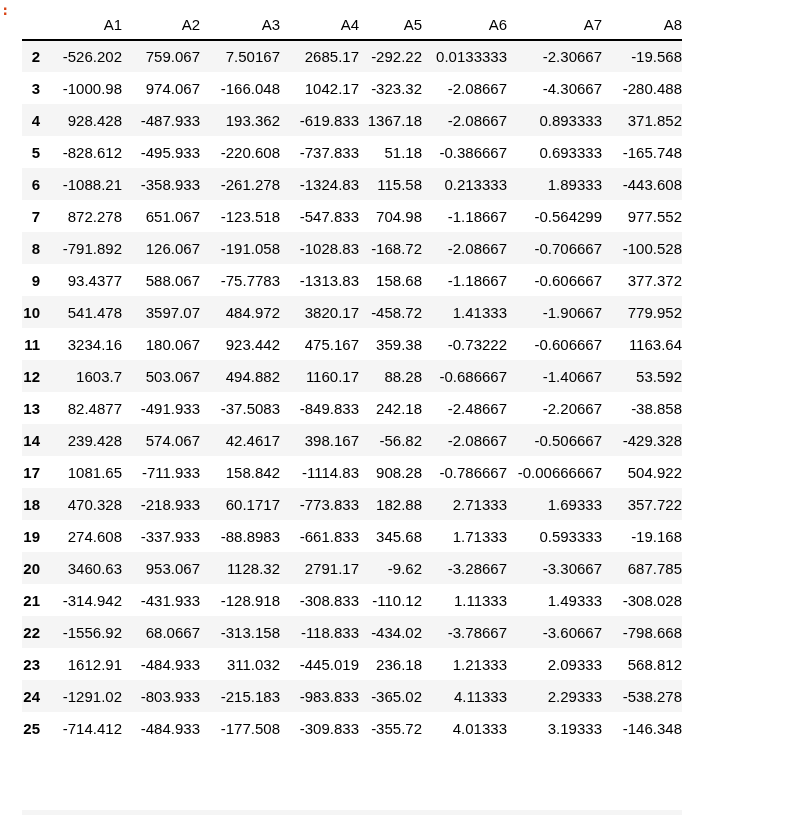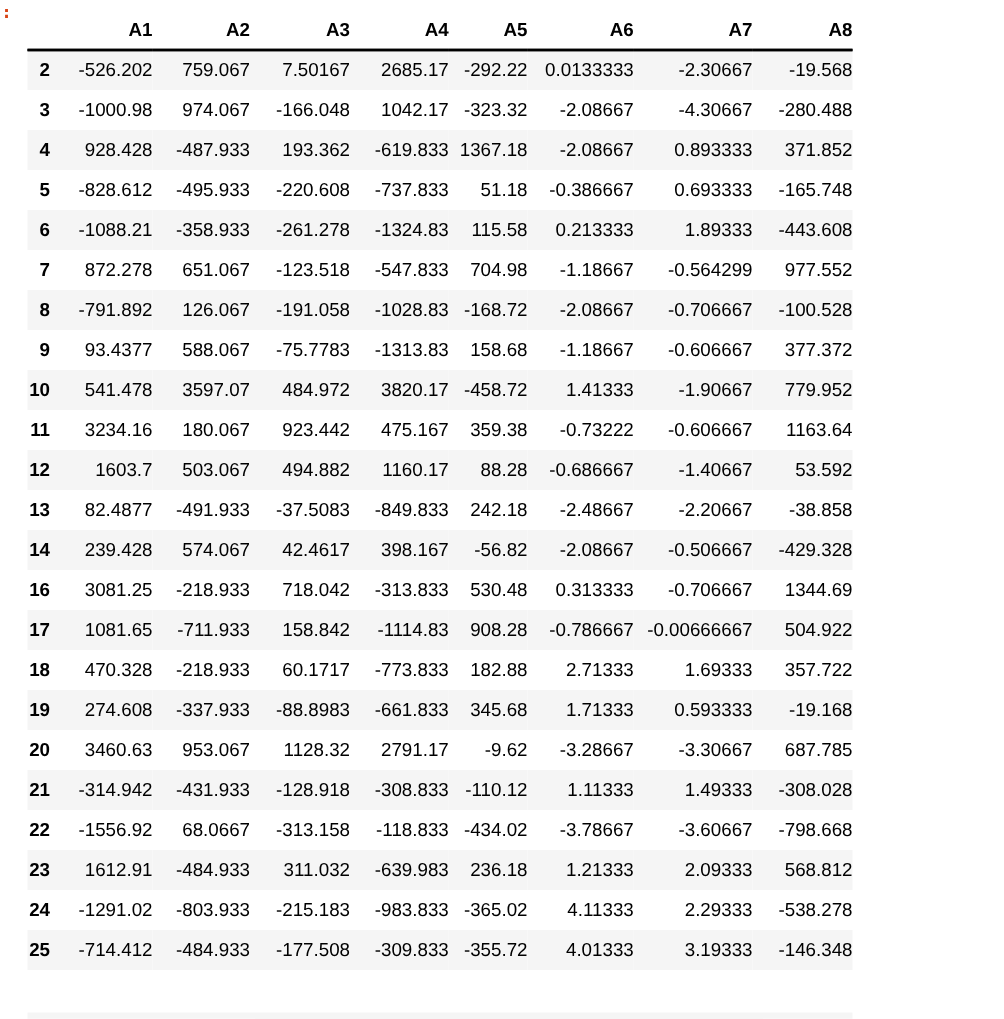--- a/index.html
+++ b/index.html
@@ -48,21 +48,21 @@
     text-align: right;
     vertical-align: middle;
     white-space: nowrap;
     border: none;
   }
   table.dataframe thead tr {
     height: 30px;
     border-bottom: 2px solid var(--header-border-color, #000000);
   }
   table.dataframe thead th {
-    font-weight: bold;
+    font-weight: normal;
   }
   table.dataframe tbody tr {
     height: 32px;
   }
   table.dataframe tbody tr:nth-child(odd) {
     background: var(--stripe-color, #f5f5f5);
   }
   table.dataframe tbody th {
     font-weight: bold;
   }
@@ -246,31 +246,20 @@
         <td>239.428</td>
         <td>574.067</td>
         <td>42.4617</td>
         <td>398.167</td>
         <td>-56.82</td>
         <td>-2.08667</td>
         <td>-0.506667</td>
         <td>-429.328</td>
       </tr>
       <tr>
-        <th>16</th>
-        <td>3081.25</td>
-        <td>-218.933</td>
-        <td>718.042</td>
-        <td>-313.833</td>
-        <td>530.48</td>
-        <td>0.313333</td>
-        <td>-0.706667</td>
-        <td>1344.69</td>
-      </tr>
-      <tr>
         <th>17</th>
         <td>1081.65</td>
         <td>-711.933</td>
         <td>158.842</td>
         <td>-1114.83</td>
         <td>908.28</td>
         <td>-0.786667</td>
         <td>-0.00666667</td>
         <td>504.922</td>
       </tr>
@@ -327,21 +316,21 @@
         <td>-434.02</td>
         <td>-3.78667</td>
         <td>-3.60667</td>
         <td>-798.668</td>
       </tr>
       <tr>
         <th>23</th>
         <td>1612.91</td>
         <td>-484.933</td>
         <td>311.032</td>
-        <td>-639.983</td>
+        <td>-445.019</td>
         <td>236.18</td>
         <td>1.21333</td>
         <td>2.09333</td>
         <td>568.812</td>
       </tr>
       <tr>
         <th>24</th>
         <td>-1291.02</td>
         <td>-803.933</td>
         <td>-215.183</td>

